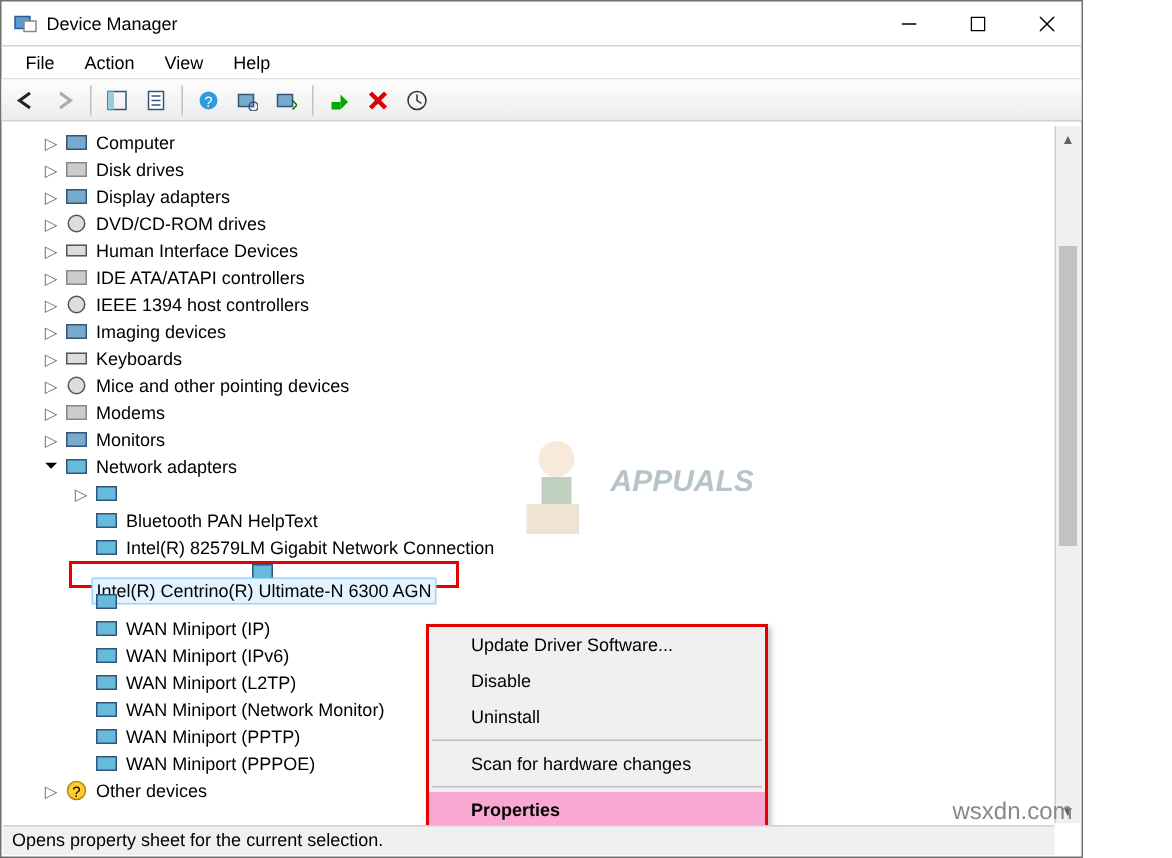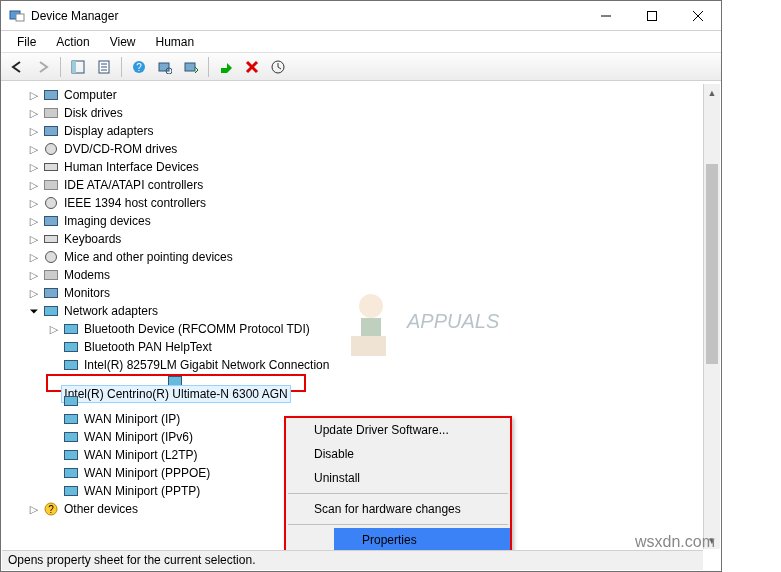--- a/index.html
+++ b/index.html
@@ -37,28 +37,28 @@
   .vscroll .arr.up{top:0;} .vscroll .arr.down{bottom:0;}
   .row { height:18px; display:flex; align-items:center; white-space:nowrap; padding-left:0;}
   .exp { width:16px; height:16px; display:inline-flex; align-items:center; justify-content:center; color:#6a6a6a; font-size:11px;}
   .ico { width:18px; height:16px; display:inline-flex; align-items:center; justify-content:center; margin-right:2px;}
   .lbl { padding:1px 2px; }
   .lbl.selected { background:#e5f3ff; outline:1px solid #99d1ff;}
   .redbox { border:2px solid #e60000;flex-direction:column; }
   .indent1 { padding-left:20px; }
   .indent2 { padding-left:40px; }
   
-  .watermark { position:absolute; top:270px; left:340px; width:180px; height:100px; opacity:0.35; display:flex; align-items:center; font-size:20px; font-style:italic; color:#356; pointer-events:none;}
+  .watermark { position:absolute; top:270px; left:340px; width:180px; height:100px; opacity:0.35; display:flex; align-items:center; font-size:20px; font-style:italic; color:#356; pointer-events:none;font-weight:bold;}
   .watermark svg{margin-right:6px;}
   
   .ctxmenu { position:absolute; top:415px; left:283px; width:228px; background:#f0f0f0; border:1px solid #999;
     box-shadow:2px 2px 4px rgba(0,0,0,.25);}
   .ctxmenu.redbox { border:2px solid #e60000; }
   .ctxrow { height:24px; display:flex; align-items:center; padding:0 20px 0 28px; font-size:12px; position:relative;text-align:center;}
-  .ctxrow.hl { background:#3b82f6; font-weight:normal;margin-left:48px;}
+  .ctxrow.hl { background:#f9a8d4; font-weight:bold;}
   .ctxsep { height:1px; background:#c0c0c0; margin:3px 2px;}
   
   .status { position:absolute; left:1px; right:18px; bottom:1px; height:20px; background:#f0f0f0; border-top:1px solid #d0d0d0; padding:2px 6px; font-size:12px;}
   .credit { position:absolute; right:6px; bottom:20px; font-size:16px; color:#888;}
   
   .dev-monitor{width:14px;height:10px;border:1px solid #357;background:#7ac;}
   .dev-disk{width:14px;height:10px;border:1px solid #888;background:#ccc;}
   .dev-net{width:14px;height:10px;border:1px solid #357;background:#6bd;}
   .dev-kbd{width:14px;height:8px;border:1px solid #555;background:#ddd;}
   .dev-usb{width:12px;height:12px;border-radius:50%;border:1px solid #555;background:#ddd;}
@@ -92,21 +92,21 @@
             <line x1="10" y1="0" x2="0" y2="10" stroke="#000"></line>
           </svg>
         </div>
     </div>
   </div>
 
   <div class="menubar">
     <div class="menuitem">File</div>
     <div class="menuitem">Action</div>
     <div class="menuitem">View</div>
-    <div class="menuitem">Human</div>
+    <div class="menuitem">Help</div>
   </div>
 
   <div class="toolbar">
     <div class="tbtn enabled">
         <svg width="14" height="14">
           <path d="M10 2 L3 7 L10 12" fill="none" stroke="#222" stroke-width="2"></path>
         </svg>
       </div>
     <div class="tbtn">
         <svg width="14" height="14">
@@ -269,21 +269,20 @@
             <span class="dev-net"></span>
           </span>
           <span class="lbl">Network adapters</span>
         </div>
 
       <div class="row indent2">
           <span class="exp">▷</span>
           <span class="ico">
             <span class="dev-net"></span>
           </span>
-          <span class="lbl">Bluetooth Device (RFCOMM Protocol TDI)</span>
         </div>
       <div class="row indent2">
           <span class="exp"></span>
           <span class="ico">
             <span class="dev-net"></span>
           </span>
           <span class="lbl">Bluetooth PAN HelpText</span>
         </div>
       <div class="row indent2">
           <span class="exp"></span>
@@ -326,28 +325,35 @@
           <span class="ico">
             <span class="dev-net"></span>
           </span>
           <span class="lbl">WAN Miniport (L2TP)</span>
         </div>
       <div class="row indent2">
           <span class="exp"></span>
           <span class="ico">
             <span class="dev-net"></span>
           </span>
+          <span class="lbl">WAN Miniport (Network Monitor)</span>
+        </div>
+      <div class="row indent2">
+          <span class="exp"></span>
+          <span class="ico">
+            <span class="dev-net"></span>
+          </span>
+          <span class="lbl">WAN Miniport (PPTP)</span>
+        </div>
+      <div class="row indent2">
+          <span class="exp"></span>
+          <span class="ico">
+            <span class="dev-net"></span>
+          </span>
           <span class="lbl">WAN Miniport (PPPOE)</span>
-        </div>
-      <div class="row indent2">
-          <span class="exp"></span>
-          <span class="ico">
-            <span class="dev-net"></span>
-          </span>
-          <span class="lbl">WAN Miniport (PPTP)</span>
         </div>
 
       <div class="row indent1">
           <span class="exp">▷</span>
           <span class="ico">
             <svg width="14" height="14">
               <circle cx="7" cy="7" r="6" fill="#fc3" stroke="#b80"></circle>
               <text x="7" y="11" font-size="10" text-anchor="middle" fill="#000">?</text>
             </svg>
           </span>

